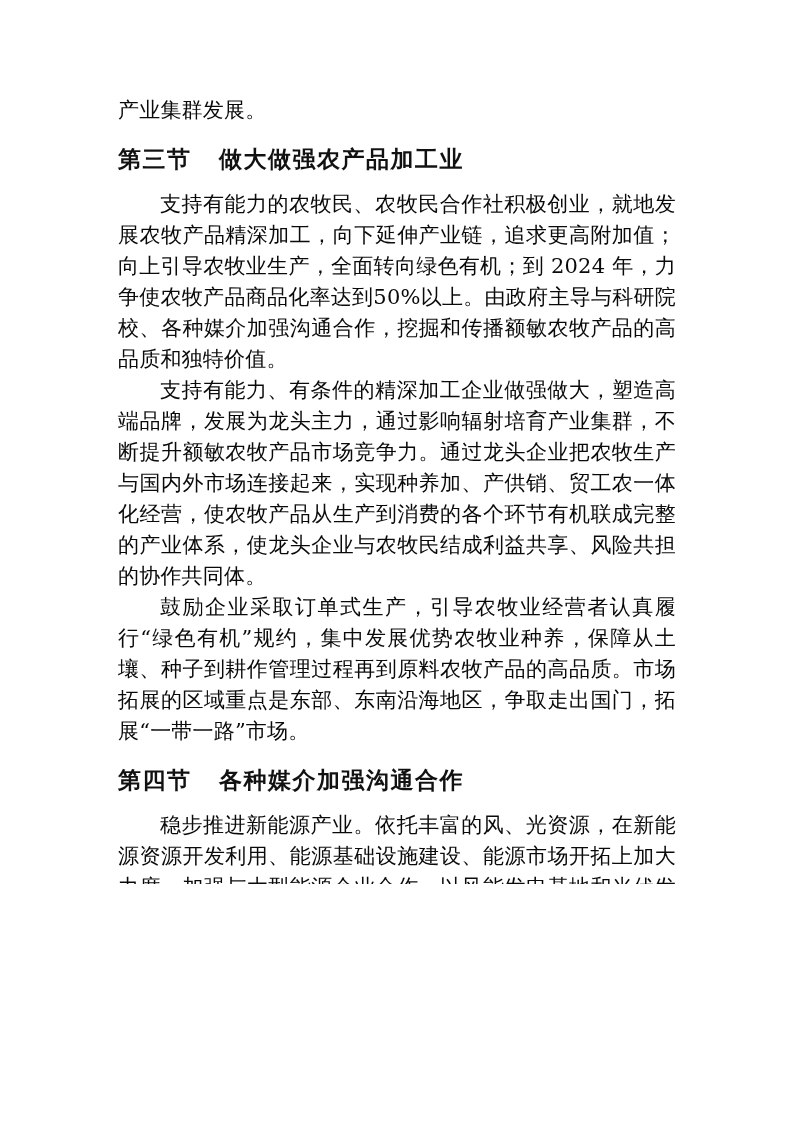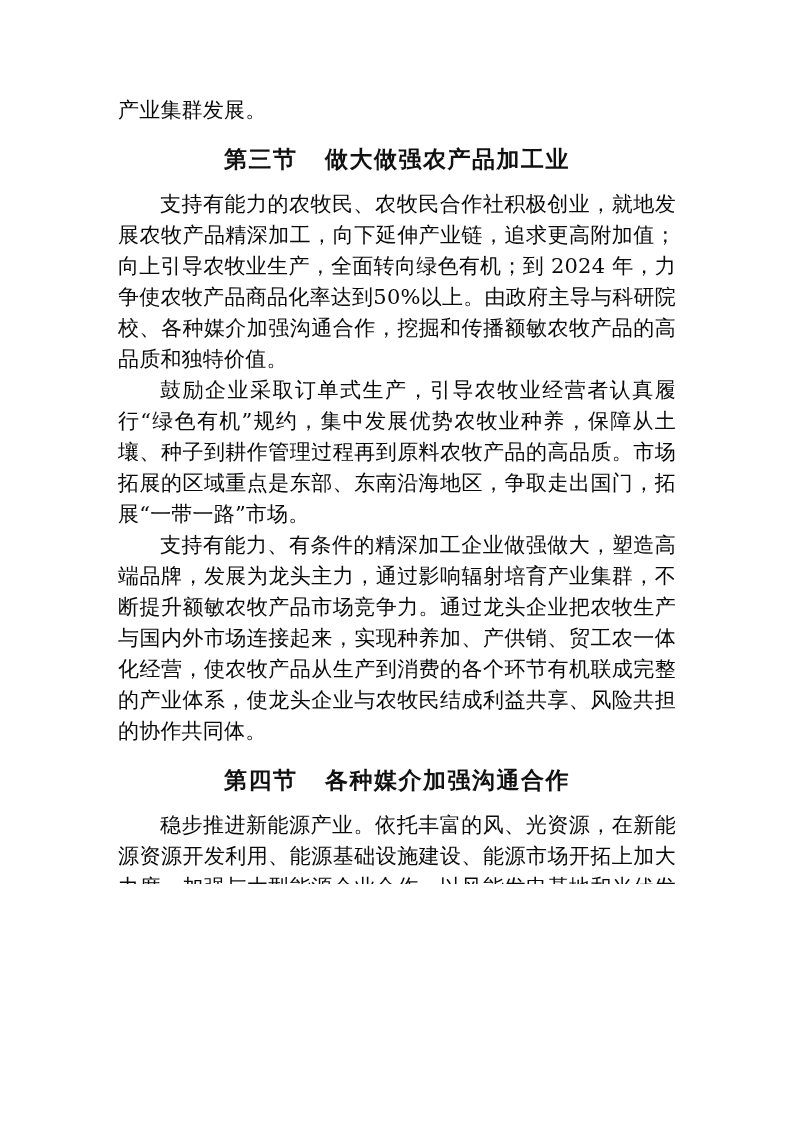--- a/index.html
+++ b/index.html
@@ -30,21 +30,21 @@
     letter-spacing: 0.2px;
   }
   .continuation {
     text-indent: 0;
   }
   .para {
     text-indent: 2em;
   }
   .section-heading {
     margin: 17px 0 14px 0;
-    text-align: center;
+    text-align: left;
     font-family: "DejaVu Sans", "Liberation Sans", sans-serif;
     font-weight: bold;
     font-size: 23px;
     line-height: 32px;
     letter-spacing: 1.5px;
     color: #111111;
   }
   .heading-label {
     margin-right: 1.2em;
   }
@@ -66,23 +66,23 @@
   <div class="content">
 
     <p class="body-text continuation">产业集群发展。</p>
 
     <h2 class="section-heading">
       <span class="heading-label">第三节</span><span>做大做强农产品加工业</span>
     </h2>
 
     <p class="body-text para">支持有能力的农牧民、农牧民合作社积极创业，就地发展农牧产品精深加工，向下延伸产业链，追求更高附加值；向上引导农牧业生产，全面转向绿色有机；到 2024 年，力争使农牧产品商品化率达到50%以上。由政府主导与科研院校、各种媒介加强沟通合作，挖掘和传播额敏农牧产品的高品质和独特价值。</p>
 
+    <p class="body-text para">支持有能力、有条件的精深加工企业做强做大，塑造高端品牌，发展为龙头主力，通过影响辐射培育产业集群，不断提升额敏农牧产品市场竞争力。通过龙头企业把农牧生产与国内外市场连接起来，实现种养加、产供销、贸工农一体化经营，使农牧产品从生产到消费的各个环节有机联成完整的产业体系，使龙头企业与农牧民结成利益共享、风险共担的协作共同体。</p>
+
     <p class="body-text para">鼓励企业采取订单式生产，引导农牧业经营者认真履行“绿色有机”规约，集中发展优势农牧业种养，保障从土壤、种子到耕作管理过程再到原料农牧产品的高品质。市场拓展的区域重点是东部、东南沿海地区，争取走出国门，拓展“一带一路”市场。</p>
-
-    <p class="body-text para">支持有能力、有条件的精深加工企业做强做大，塑造高端品牌，发展为龙头主力，通过影响辐射培育产业集群，不断提升额敏农牧产品市场竞争力。通过龙头企业把农牧生产与国内外市场连接起来，实现种养加、产供销、贸工农一体化经营，使农牧产品从生产到消费的各个环节有机联成完整的产业体系，使龙头企业与农牧民结成利益共享、风险共担的协作共同体。</p>
 
     <h2 class="section-heading">
       <span class="heading-label">第四节</span><span>各种媒介加强沟通合作</span>
     </h2>
 
     <p class="body-text para">稳步推进新能源产业。依托丰富的风、光资源，在新能源资源开发利用、能源基础设施建设、能源市场开拓上加大力度，加强与大型能源企业合作，以风能发电基地和光伏发电基地建设为重点，发展以储能为核心的产业体系，提升发电消纳能力，推动能源市场开拓，持续发挥支撑额敏经济发展的基础作用。把握并利用好国家大力调整能源结构及自治区能源通道、大型风电基地建设机遇，创造有利条件，争取电力开发企业在额敏县注册登记；科学规划统筹，坚持能源生产与配套电网建设、土地利用规划相协调，积极推进风能、光伏等绿色能源生产基地建设。到“十四五”期末，力争使风电规模达到 150 万</p>
 
   </div>
 
   <div class="page-number">43</div>

